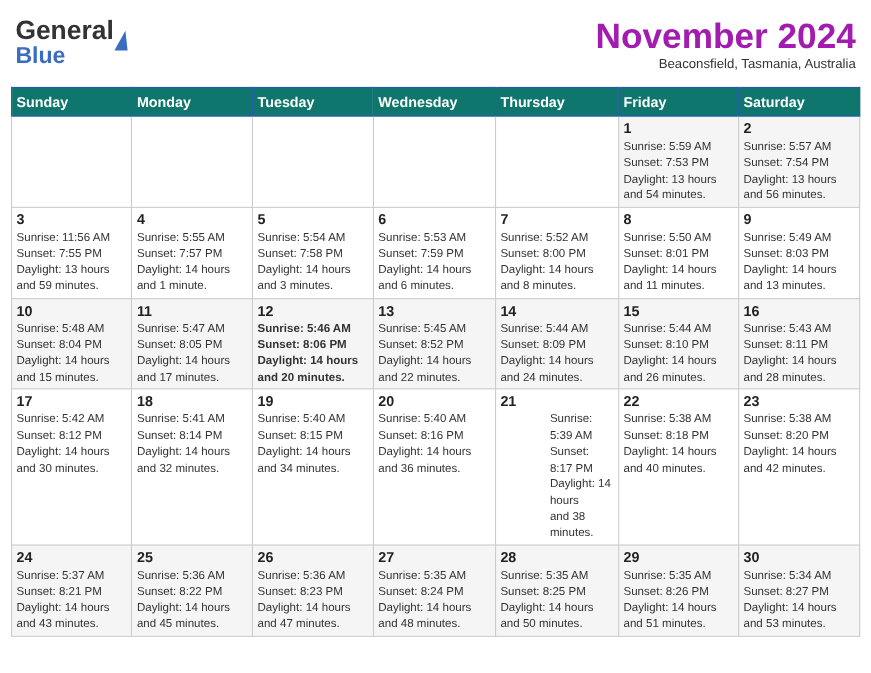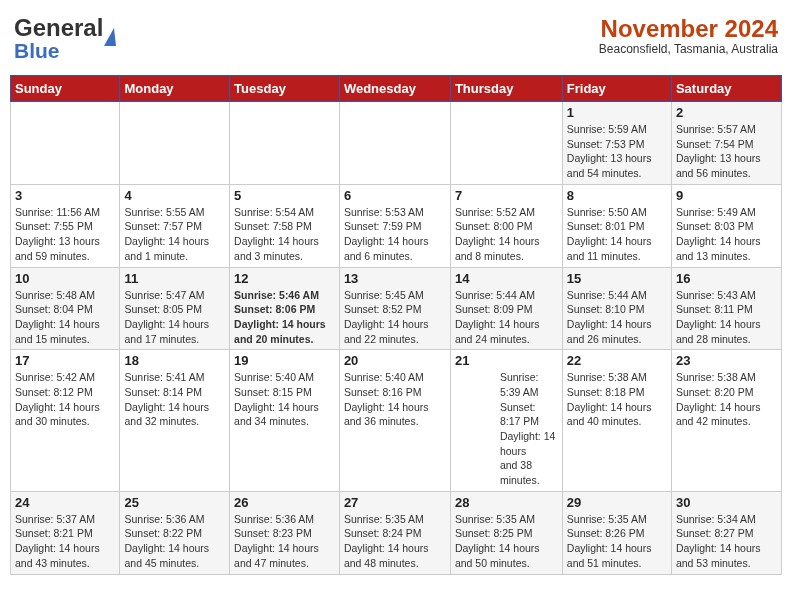--- a/index.html
+++ b/index.html
@@ -14,37 +14,37 @@
       display: flex;
       justify-content: space-between;
       align-items: flex-start;
       margin-bottom: 8px;
       padding: 6px 4px;
     }
     .title-block {
       text-align: right;
     }
     .title-block h1 {
-      font-size: 24px;
+      font-size: 32px;
       font-weight: bold;
-      color: #c2410c;
+      color: #a21caf;
       line-height: 1.1;
     }
     .title-block h2 {
       font-size: 12px;
       font-weight: normal;
       color: #333;
     }
     .calendar {
       width: 100%;
       border-collapse: collapse;
       font-size: 11px;
     }
     .calendar thead th {
-      background: #b91c1c;
+      background: #0f766e;
       color: #fff;
       padding: 5px 4px;
       text-align: left;
       font-size: 13px;
       font-weight: bold;
       border: 1px solid #2a5aaf;
       margin-left: 36px;
     }
     .calendar tbody td {
       border: 1px solid #ccc;

